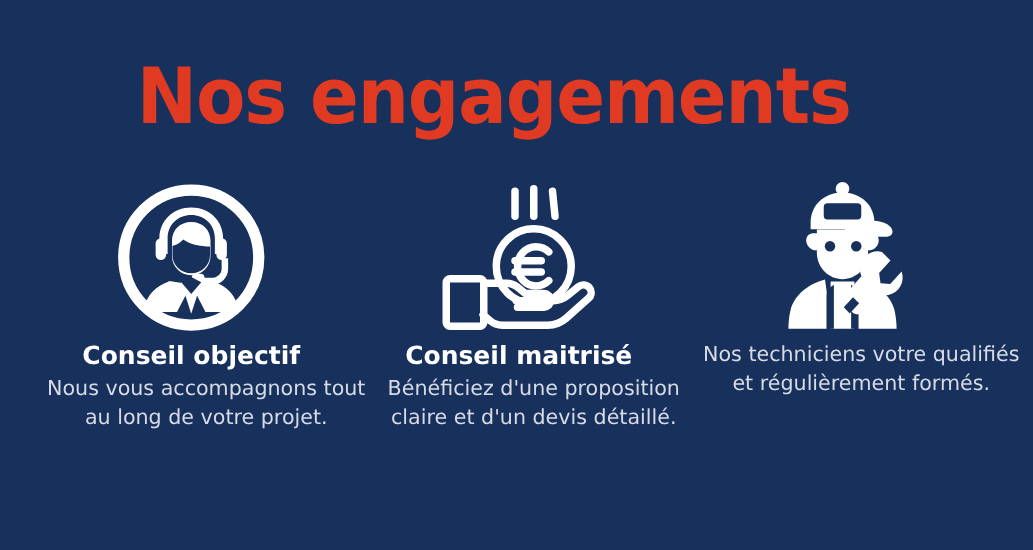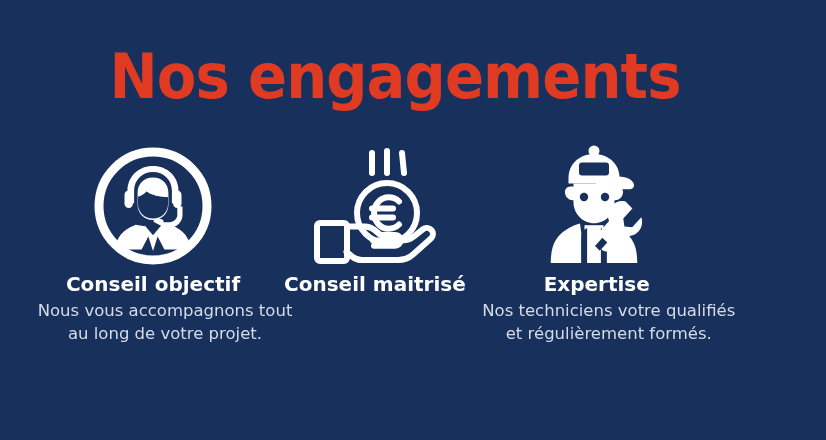--- a/index.html
+++ b/index.html
@@ -142,20 +142,21 @@
 
               <path d="M36 79.5h18c3.4 0 6.5 1.2 9 3.2l6.4 5.2h14.8c3 0 5.4 2.4 5.4 5.4 0 3-2.4 5.4-5.4 5.4H63"></path>
               <path d="M62 93.5h29.5c4.3 0 8.4-1.5 11.7-4.2l8.6-7c2.6-2.1 6.4-1.8 8.6 0.7 2.2 2.5 2 6.3-0.5 8.5l-17.9 16c-4.1 3.6-9.3 5.6-14.8 5.6H51c-3.7 0-7.3-1.3-10.1-3.7l-5.4-4.6"></path>
 
               <rect x="6" y="76" width="30" height="38" rx="3"></rect>
             </g>
           </svg>
         </span>
       </div>
       <div class="col-title">Conseil maitrisé</div>
+      <div class="col-text">Bénéficiez d'une proposition claire et d'un devis détaillé.</div>
     </div>
 
     <div class="col">
       <div class="icon-wrap">
         <span>
           <svg width="116" height="122" viewBox="0 0 116 122">
             <g fill="#ffffff">
 
               <circle cx="55" cy="6" r="5.5"></circle>
 
@@ -179,18 +180,17 @@
 
               <path d="M42.4 118V92.5c0-4.4 2.3-8.2 5.7-9.6v35.1z" fill="#17305c"></path>
               <path d="M67.6 118V92.5c0-4.4-2.3-8.2-5.7-9.6v35.1z" fill="#17305c"></path>
 
               <path d="M86.5 56.5c-4.9-1.3-10.2 0.2-13.8 4.2-3.9 4.3-4.7 10.3-2.6 15.3L57 90.7c-2.2 2.4-2.1 6.2 0.2 8.5l5.7 5.6c2.4 2.3 6.2 2.2 8.4-0.2l12.9-14.2c5.3 1.8 11.4 0.4 15.3-3.9 3.6-4 4.5-9.6 2.8-14.3l-9.1 10-7.8-0.6-1.1-8.2 9.1-10z"></path>
               <path d="M63.4 92.7l4.9 4.8-7.5 8.2-4.8-4.8z" fill="#17305c"></path>
             </g>
           </svg>
         </span>
       </div>
-      <div class="col-title">Expertise</div>
       <div class="col-text">Nos techniciens votre qualifiés et régulièrement formés.</div>
     </div>
 
   </div>
 </div>
 
 </body></html>

